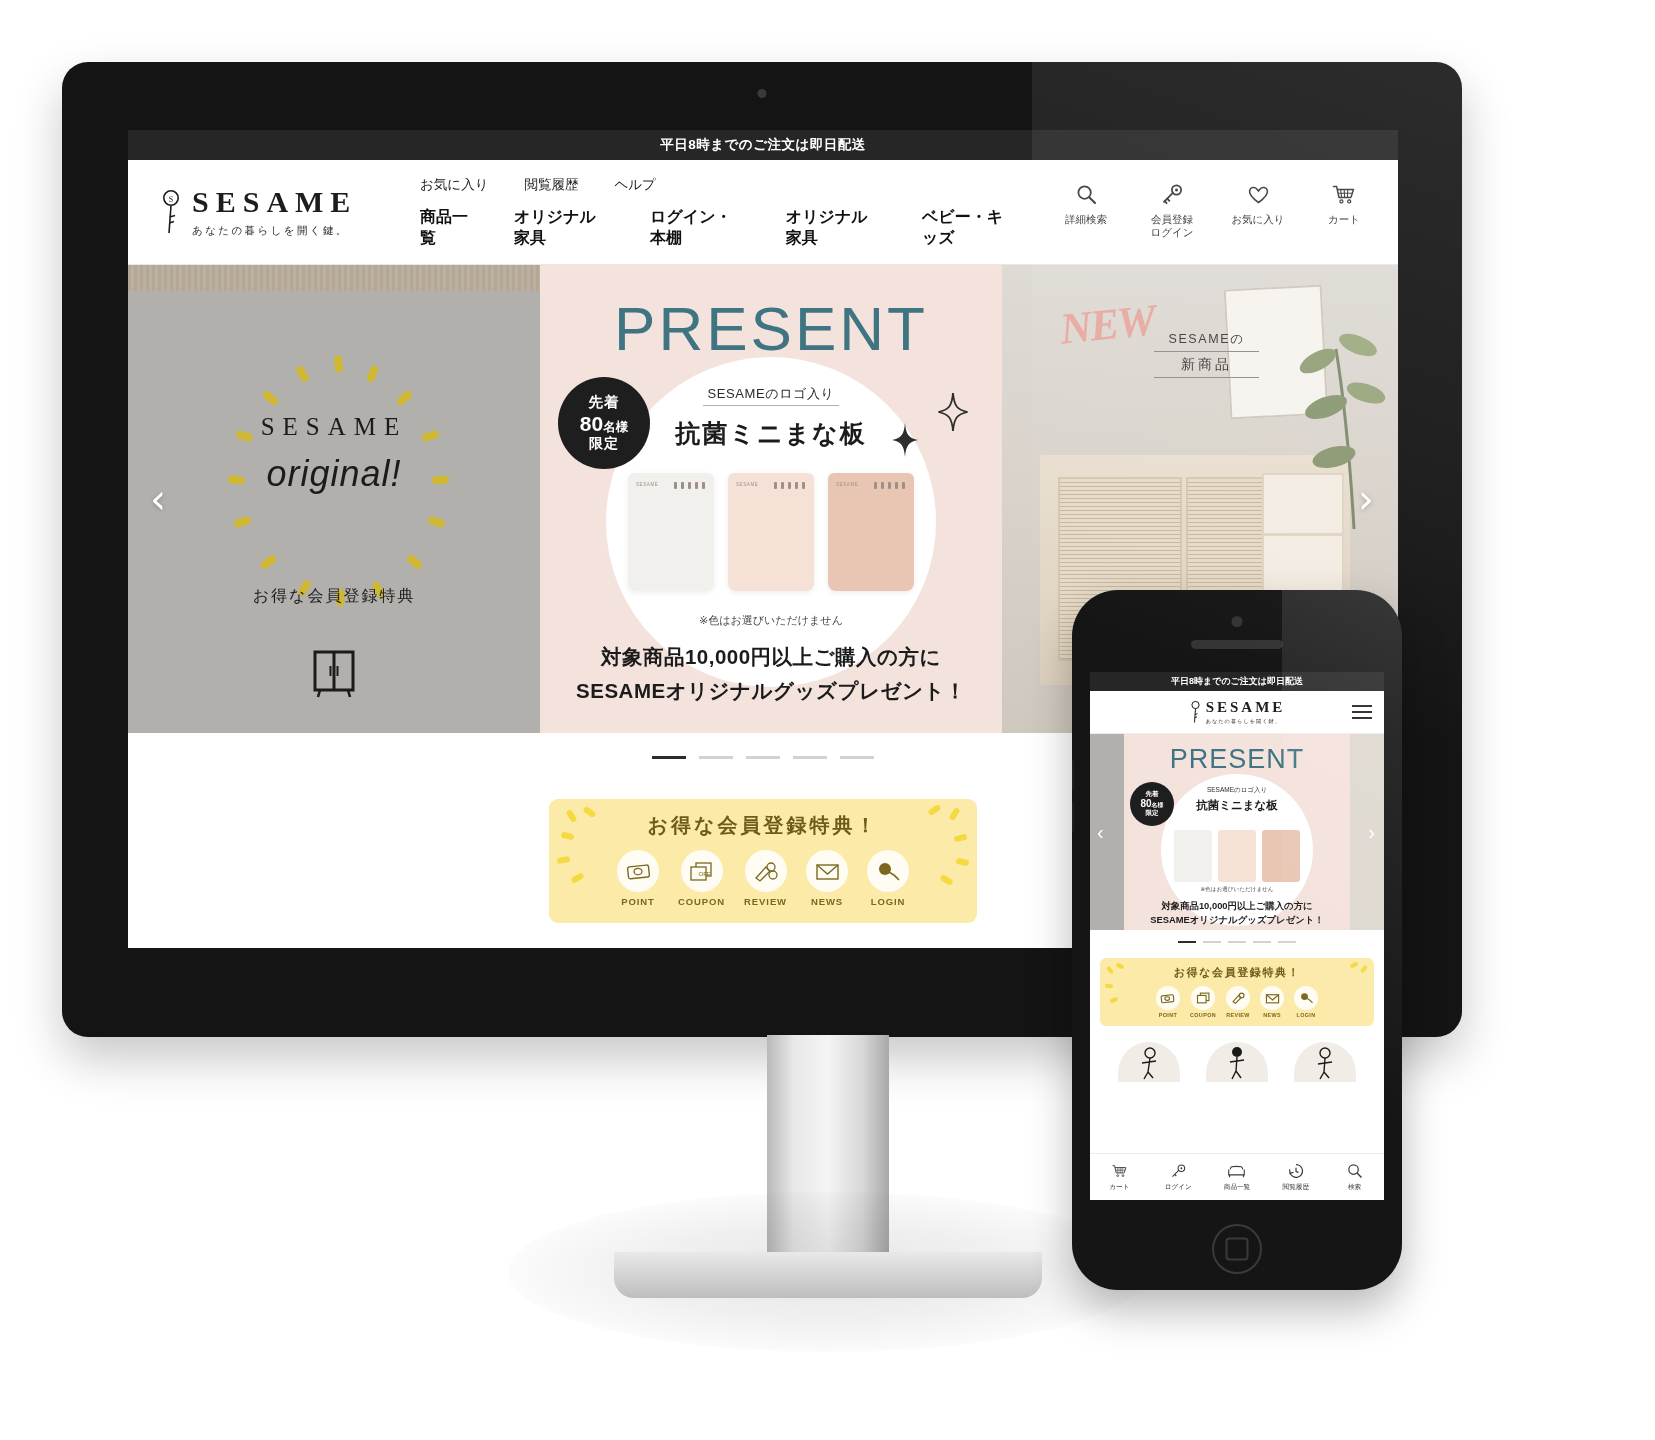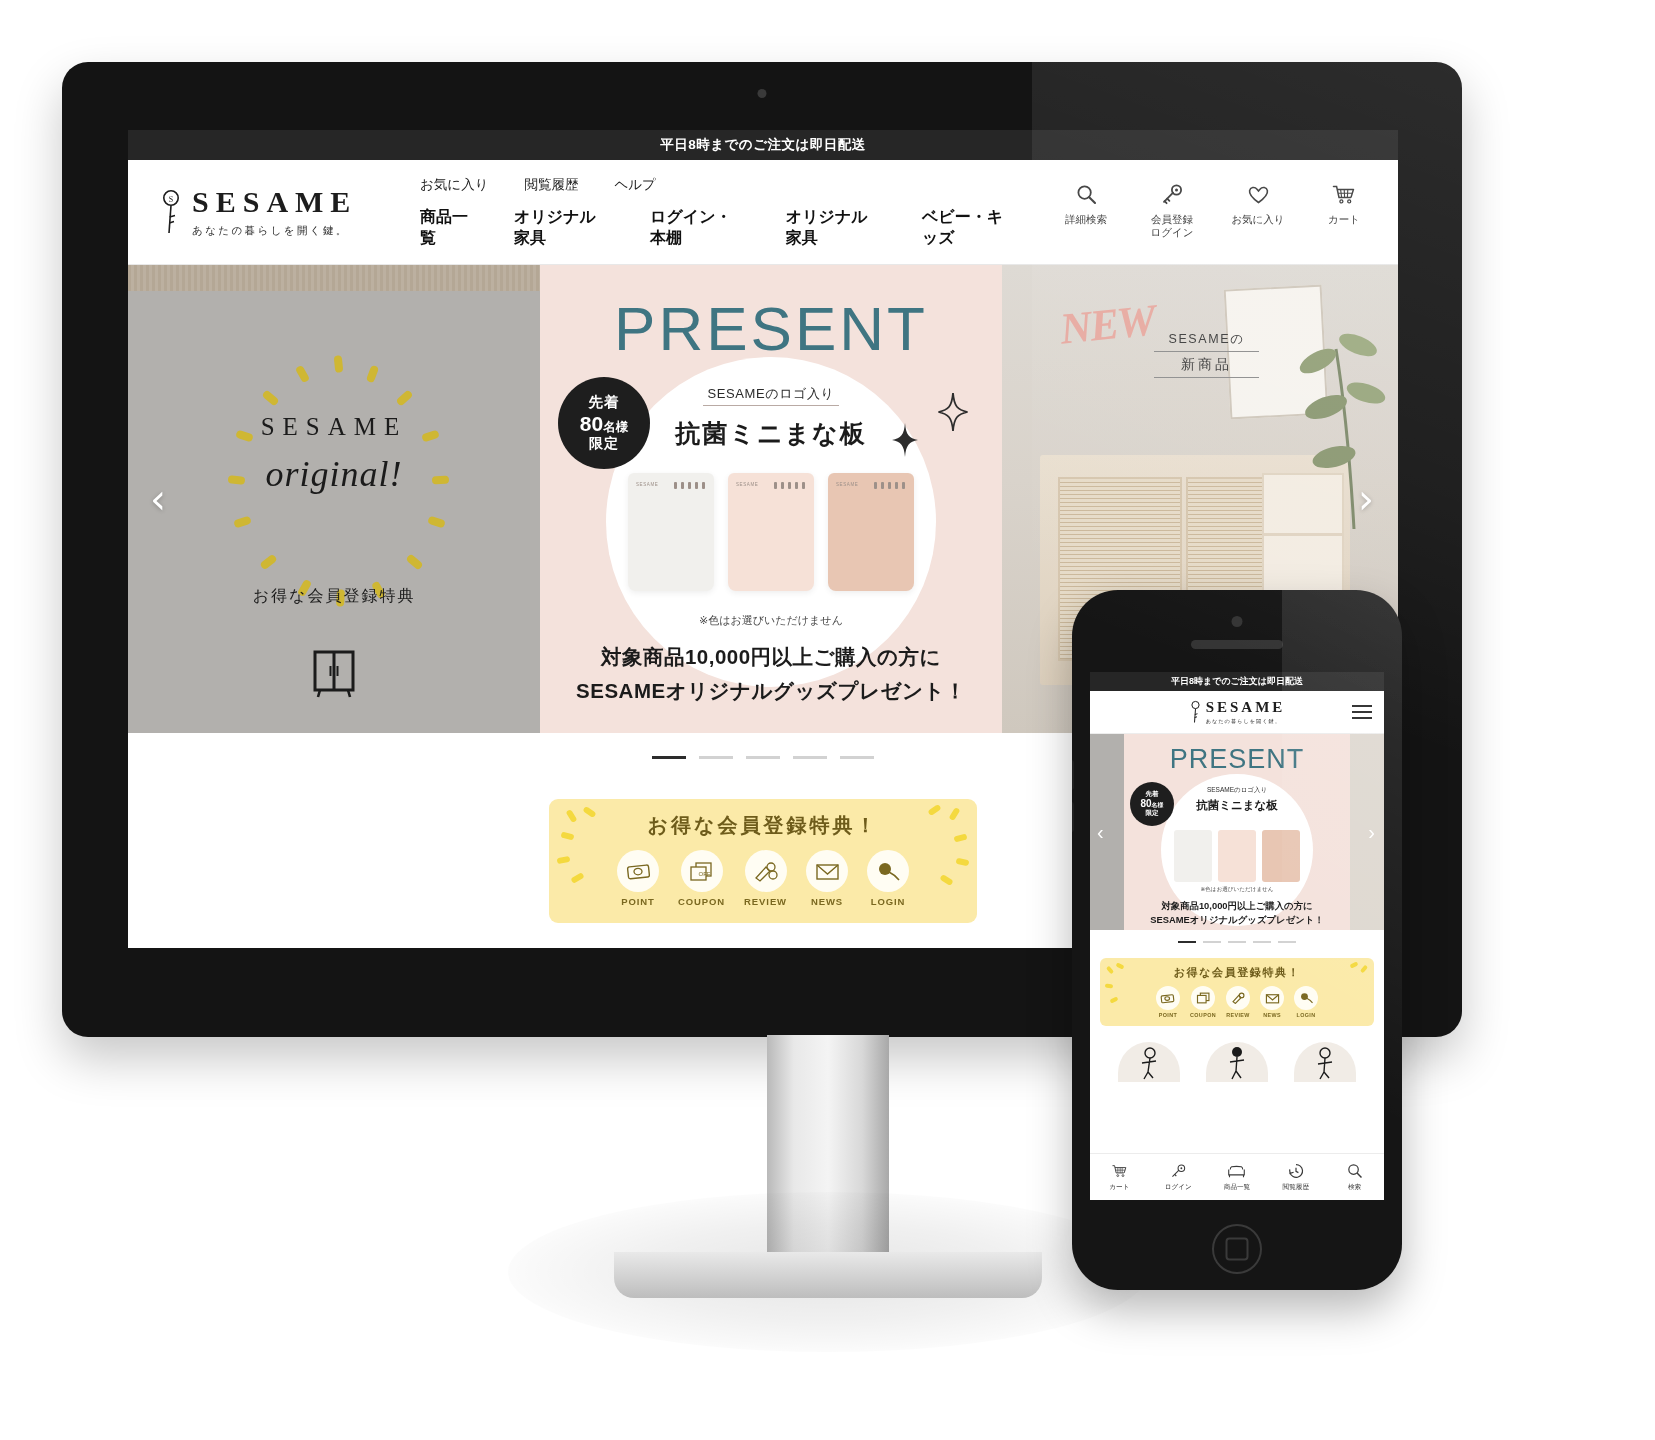--- a/index.html
+++ b/index.html
@@ -86,21 +86,21 @@
     background:repeating-linear-gradient(90deg,#b4a795 0 3px,#bcb0a0 3px 6px);}
 
   
   .burst{position:absolute;left:50%;top:52%;transform:translate(-50%,-50%);width:300px;height:300px;}
   .burst i{position:absolute;display:block;width:17px;height:8px;border-radius:5px;background:#cfb733;}
   .orig-title{position:absolute;left:0;right:0;top:148px;text-align:center;
     font-size:25px;letter-spacing:8px;color:#1b1b1b;
     font-family:"Liberation Serif","DejaVu Serif",serif;}
   .orig-script{position:absolute;left:0;right:0;top:188px;text-align:center;
     font-size:36px;color:#1b1b1b;font-style:italic;
-    font-family:Liberation Serif, serif;letter-spacing:1px;}
+    font-family:Liberation Sans, sans-serif;letter-spacing:1px;}
   .left-cap{position:absolute;left:0;right:0;top:318px;text-align:center;
     font-size:16px;line-height:1.6;letter-spacing:2px;color:#1c1c1c;font-weight:500;}
   .cab-ico{position:absolute;left:50%;top:385px;transform:translateX(-50%);}
 
   
   .present-word{position:absolute;left:0;right:0;top:28px;text-align:center;
     font-size:62px;letter-spacing:3px;color:#3f7582;font-weight:400;
     font-family:"Liberation Sans",sans-serif;}
   .circle-white{position:absolute;left:50%;top:92px;transform:translateX(-50%);
     width:330px;height:330px;border-radius:50%;background:#fff;}

